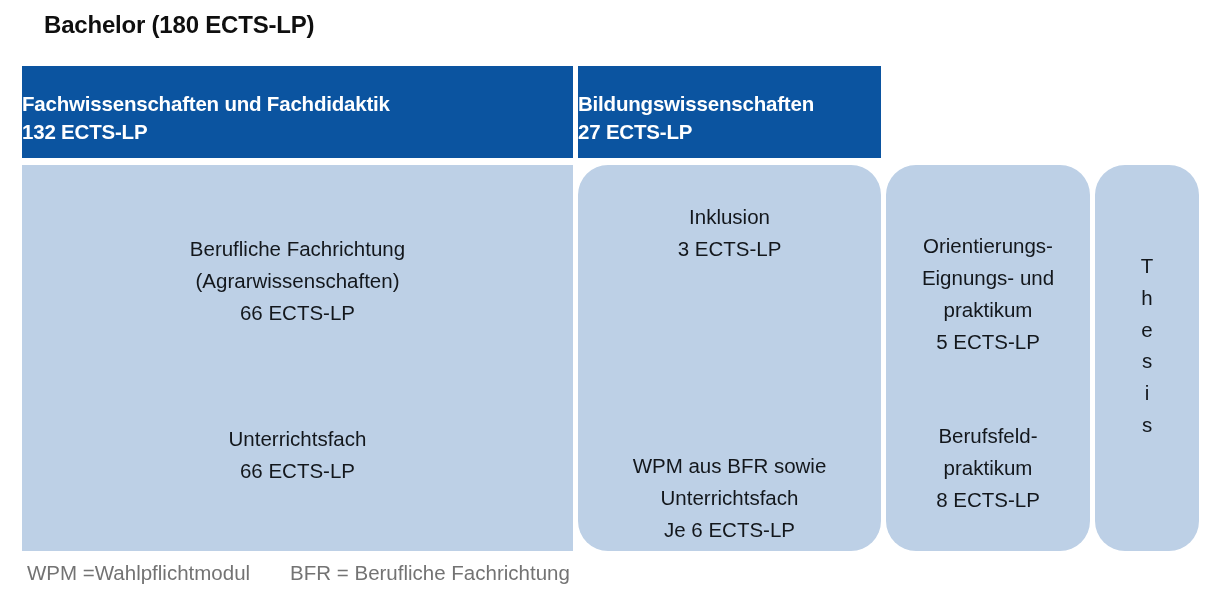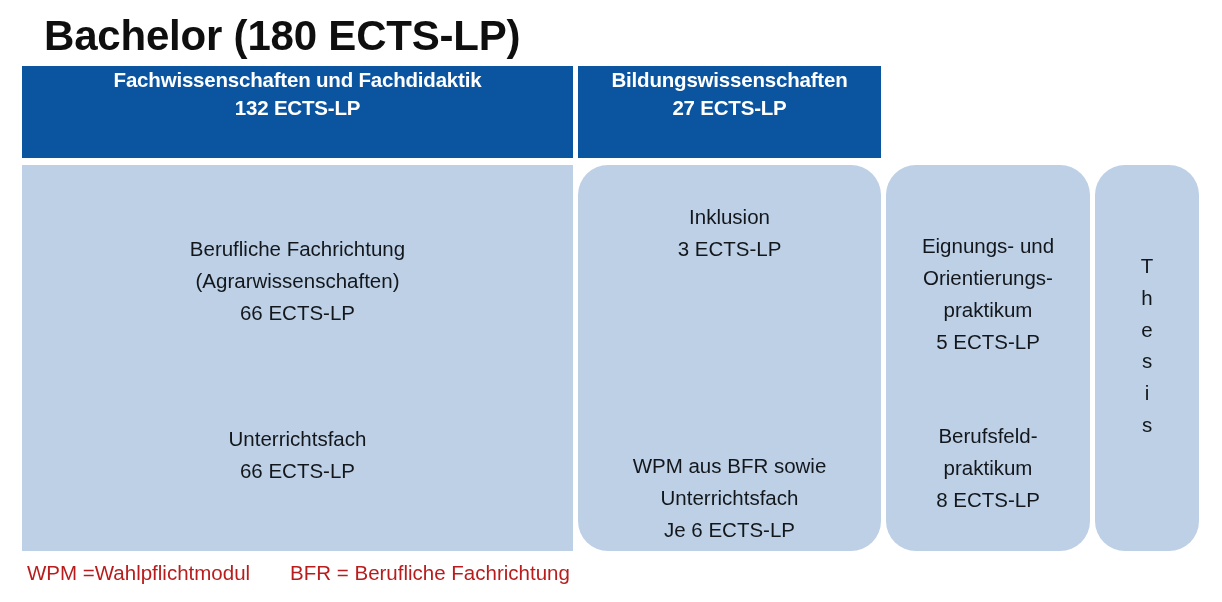--- a/index.html
+++ b/index.html
@@ -21,21 +21,21 @@
     width: 1222px;
     height: 602px;
     background: #ffffff;
   }
 
   
   .page-title {
     position: absolute;
     left: 44px;
     top: 10px;
-    font-size: 42px;
+    font-size: 24px;
     font-weight: bold;
     letter-spacing: -0.2px;
     color: #0f0f0f;
     line-height: 1.25;
     white-space: nowrap;
   }
 
   
   .table {
     position: absolute;
@@ -60,23 +60,23 @@
 
   .hcell {
     background: #0b54a0;
     color: #ffffff;
     font-weight: bold;
     font-size: 20.5px;
     line-height: 1.35;
     text-align: center;
     display: flex;
     flex-direction: column;
-    align-items: center;
+    align-items: flex-start;
     justify-content: flex-start;
-    padding-top: 0;
+    padding-top: 24px;
     box-sizing: border-box;
     letter-spacing: -0.2px;
   }
   .hcell + .hcell { margin-left: 5px; }
 
   .bcell {
     background: #bdd0e6;
     color: #13171c;
     font-size: 20.5px;
     line-height: 1.56;
@@ -147,21 +147,21 @@
 
   .line { display: block; }
 
   
   .legend {
     position: absolute;
     left: 27px;
     top: 561px;
     font-size: 20.5px;
     line-height: 1.2;
-    color: #b91c1c;
+    color: #737373;
     white-space: nowrap;
     display: flex;
   }
   .legend-gap { display: inline-block; width: 40px; }
 </style>
 </head>
 <body>
 
 <div class="slide">
 
@@ -206,22 +206,22 @@
         </div>
         <div class="c2-block-c">
           <span class="line">WPM aus BFR sowie</span>
           <span class="line">Unterrichtsfach</span>
           <span class="line">Je 6 ECTS-LP</span>
         </div>
       </div>
 
       <div class="bcell col-3">
         <div class="c3-block-a">
+          <span class="line">Orientierungs-</span>
           <span class="line">Eignungs- und</span>
-          <span class="line">Orientierungs-</span>
           <span class="line">praktikum</span>
           <span class="line">5 ECTS-LP</span>
         </div>
         <div class="c3-block-b">
           <span class="line">Berufsfeld-</span>
           <span class="line">praktikum</span>
           <span class="line">8 ECTS-LP</span>
         </div>
       </div>
 

